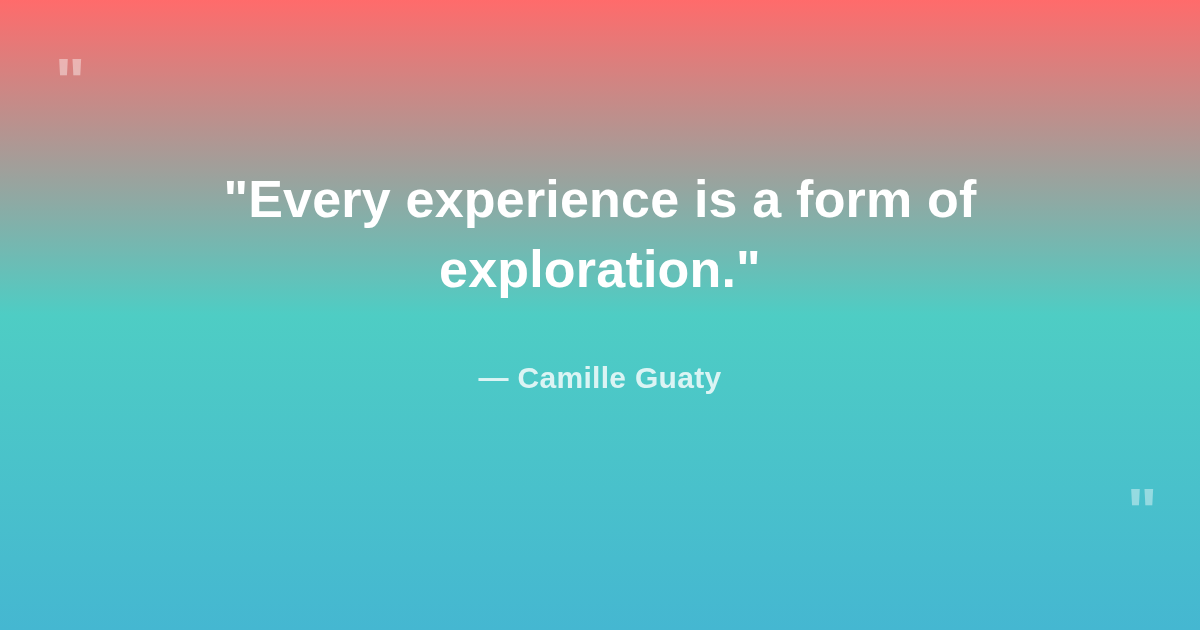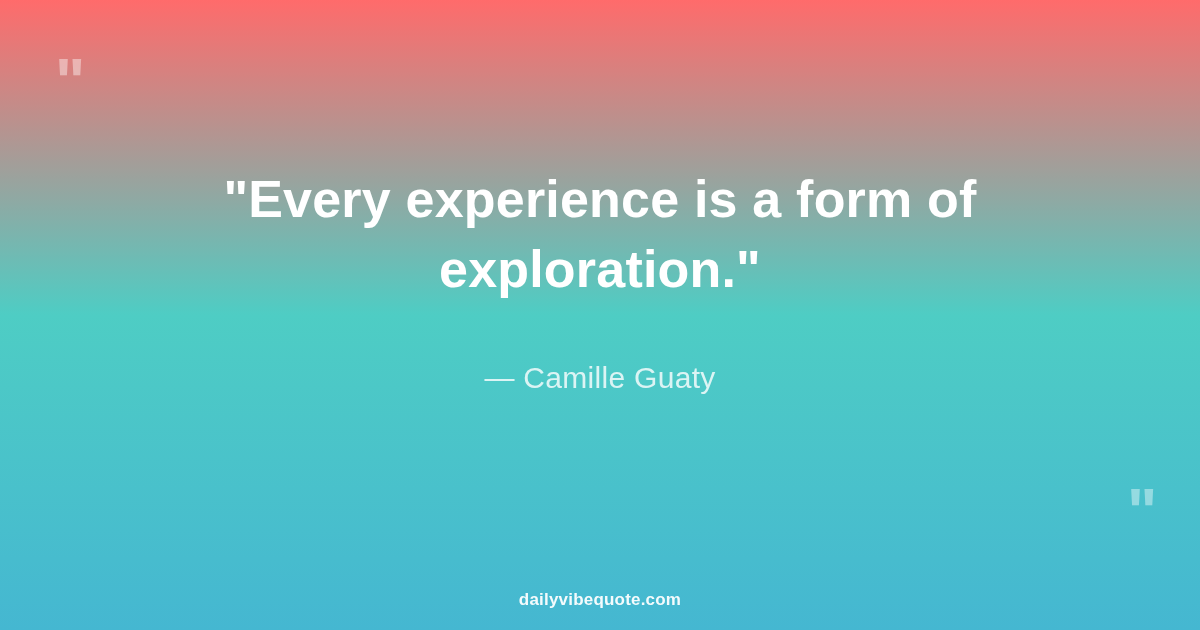--- a/index.html
+++ b/index.html
@@ -71,21 +71,21 @@
     line-height: 70px;
     color: #FFFFFF;
     letter-spacing: 0.2px;
     white-space: pre-wrap;
   }
 
   #quote-author {
     margin-top: 56px;
     text-align: center;
     font-size: 30px;
-    font-weight: 400;
+    font-weight: 700;
     line-height: 1.2;
     color: rgba(255,255,255,0.80);
     letter-spacing: 0.3px;
   }
 
   
   #site-footer {
     position: absolute;
     left: 0;
     bottom: 20px;
@@ -108,15 +108,14 @@
   <div id="quote-content">
 
     <div id="quote-text">"Every experience is a form of exploration."</div>
 
     <div id="quote-author">— Camille Guaty</div>
 
   </div>
 
   <span id="deco-quote-close" class="deco-quote">"</span>
 
-  <div id="site-footer">dailyvibequote.com</div>
 
 </div>
 
 </body></html>

